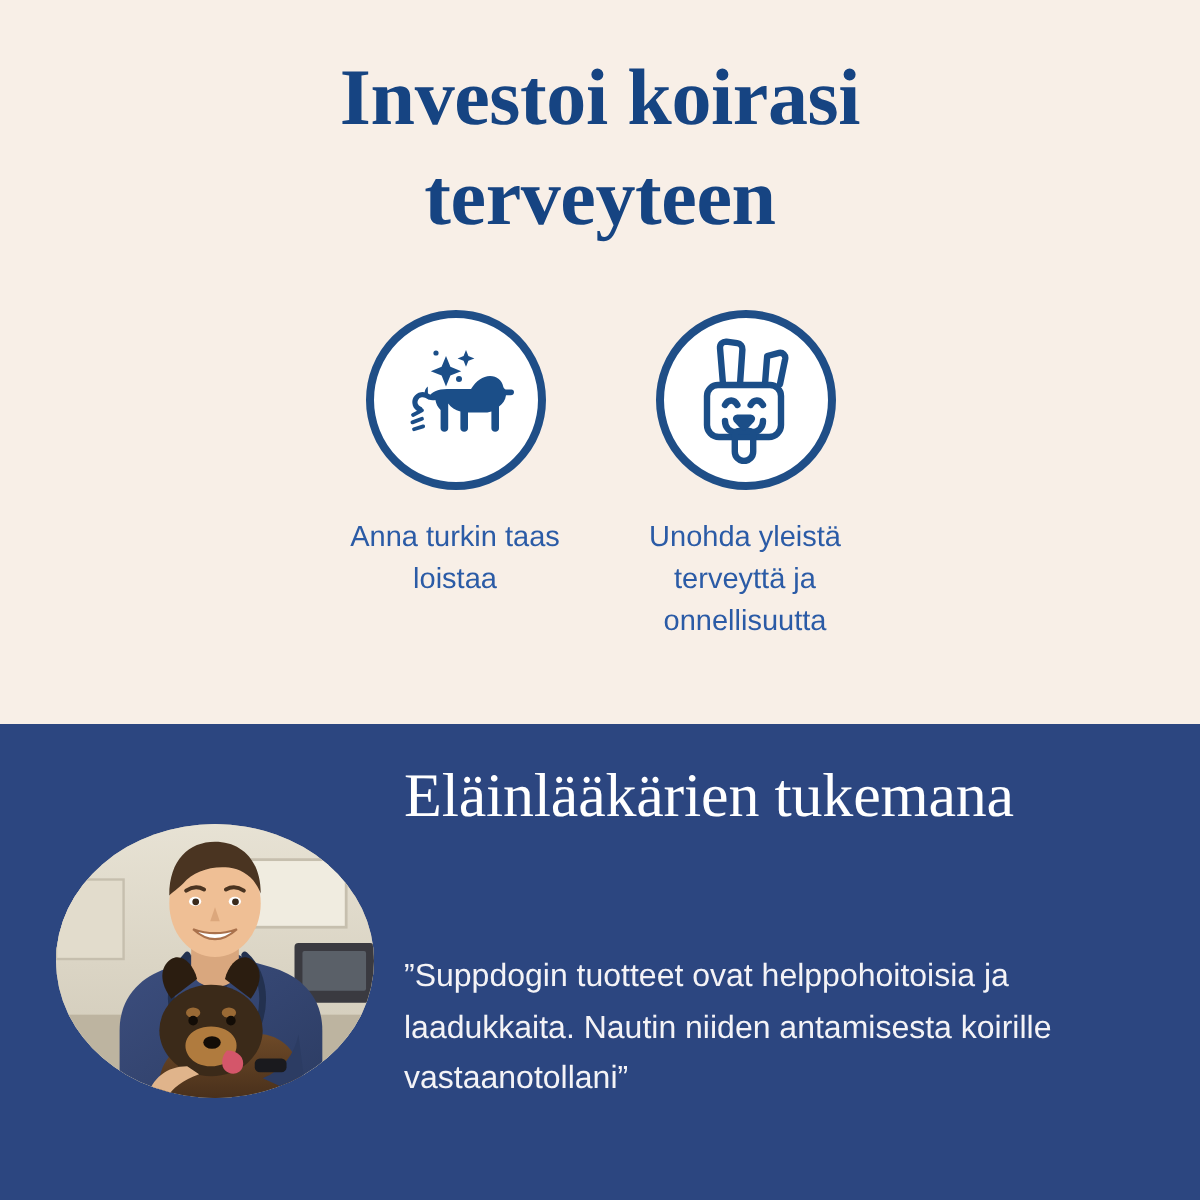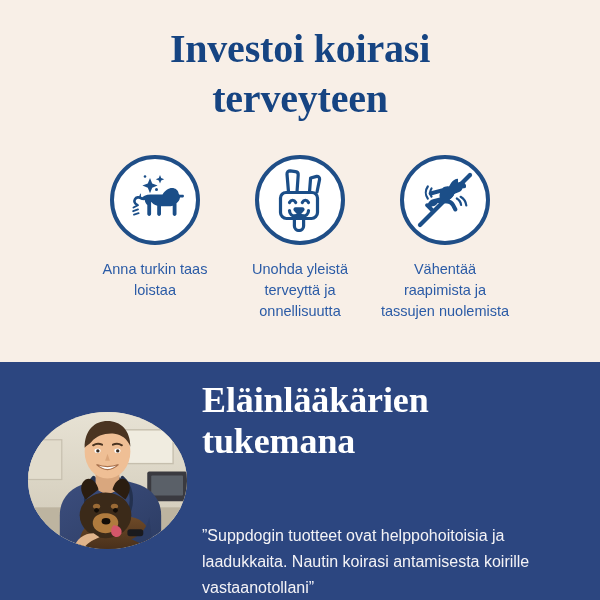--- a/index.html
+++ b/index.html
@@ -110,22 +110,22 @@
 
   .testimonial {
     position: absolute;
     left: 202px; top: 18px;
     width: 384px;
   }
 
   .testimonial-heading {
     margin: 0;
     font-family: "Liberation Serif", "DejaVu Serif", serif;
-    font-weight: bold;
-    font-size: 36px;
+    font-weight: normal;
+    font-size: 31px;
     line-height: 1.15;
     color: #FFFFFF;
     letter-spacing: -0.1px;
   }
 
   .testimonial-quote {
     margin: 0;
     padding-top: 60px;
     font-family: "Liberation Sans", sans-serif;
     font-size: 16px;
@@ -224,81 +224,20 @@
               <path d="M24.6 39.2 h6.8 a2.2 2.2 0 0 1 1.7 3.6 l-3.4 3.6 a2.2 2.2 0 0 1 -3.4 0
                        l-3.4 -3.6 a2.2 2.2 0 0 1 1.7 -3.6 Z" fill="#1B4E88"></path>
             </svg>
           </span>
         </div>
         <div class="benefit-caption">Unohda yleistä
 terveyttä ja
 onnellisuutta</div>
       </div>
 
-      <div class="benefit">
-        <div class="benefit-circle">
-          <span>
-            <svg width="68" height="68" viewBox="0 0 68 68" aria-hidden="true">
-              <g fill="#1B4E88">
-
-                <path d="M47 16.5
-                         c2.6 -1.4 5.6 -0.9 7.2 1.2
-                         c1.2 1.5 1.1 3.2 0.2 4.4
-                         l-3 0.3
-                         c-0.5 1.6 -1.7 2.9 -3.3 3.6
-                         l-5 2.1
-                         c-0.6 2.3 -2.1 4.2 -4.3 5.4
-                         l-0.4 0.2
-                         c2.4 0.6 4.3 2.1 5.4 4.2
-                         l2.4 4.5
-                         c0.5 1 0.2 2.2 -0.8 2.8
-                         c-1 0.6 -2.3 0.2 -2.8 -0.8
-                         l-2.2 -4.1
-                         c-0.9 -1.7 -2.6 -2.8 -4.5 -2.9
-                         l-9.2 -0.5
-                         c-1.1 1.7 -2.8 2.9 -4.8 3.4
-                         l-1.4 0.3
-                         l2.3 2.4
-                         c0.8 0.8 0.8 2 0 2.8
-                         c-0.8 0.8 -2.1 0.8 -2.9 0
-                         l-5.2 -5.3
-                         c-0.7 -0.7 -0.8 -1.8 -0.2 -2.6
-                         c0.6 -0.8 1.7 -1 2.5 -0.5
-                         c1 -2 2.8 -3.5 5 -4.1
-                         l6.8 -1.8
-                         c-0.5 -1.5 -0.4 -3.1 0.3 -4.5
-                         l-8.9 2.4
-                         c-1.1 0.3 -2.2 -0.3 -2.5 -1.4
-                         c-0.3 -1.1 0.3 -2.2 1.4 -2.5
-                         l12.3 -3.3
-                         c1.8 -1.6 4.2 -2.3 6.6 -1.8
-                         l2.2 -3.6
-                         c1.5 -2.4 4 -3.9 6.8 -4 Z"></path>
-
-                <path d="M34 31.5 c2.8 -1.2 5.2 -3.4 6.4 -6.1
-                         c0.4 -1 1.6 -1.5 2.6 -1
-                         c1 0.4 1.5 1.6 1 2.6
-                         c-1.6 3.6 -4.7 6.5 -8.3 8.1 Z"></path>
-
-                <g fill="none" stroke="#1B4E88" stroke-width="2.2" stroke-linecap="round">
-                  <path d="M20.5 22.5 c-1.6 2.4 -1.6 5.6 0 8.1"></path>
-                  <path d="M16.8 20.5 c-2.6 3.6 -2.6 8.6 0 12.2"></path>
-                  <path d="M45.8 32.5 c2.4 1.4 4 3.8 4.3 6.5"></path>
-                  <path d="M49.6 30.8 c3.2 1.9 5.3 5.1 5.7 8.7"></path>
-                </g>
-              </g>
-
-              <line x1="9" y1="59" x2="59" y2="9" stroke="#1B4E88" stroke-width="4.2" stroke-linecap="round"></line>
-            </svg>
-          </span>
-        </div>
-        <div class="benefit-caption">Vähentää
-raapimista ja
-tassujen nuolemista</div>
-      </div>
 
     </div>
   </section>
 
   <section class="bottom-section">
 
     <div class="vet-photo">
       <svg viewBox="0 0 160 138" preserveAspectRatio="xMidYMid slice" aria-hidden="true">
         <defs>
           <linearGradient id="wallGrad" x1="0" y1="0" x2="0" y2="1">
@@ -370,18 +309,18 @@
         <path d="M86 114 c6 0 9 4 8 8 c-1 4 -6 5 -9 2 c-2 -2 -2 -7 1 -10 Z" fill="#D4566A"></path>
 
         <path d="M104 128 c10 -4 16 -12 18 -22 l4 32 Z" fill="#2C3C63"></path>
         <rect x="100" y="118" width="16" height="7" rx="2.6" fill="#1A1A1E"></rect>
         <path d="M46 138 c2 -10 10 -16 20 -16 l6 4 c-8 3 -14 7 -16 12 Z" fill="#E0B48B"></path>
       </svg>
     </div>
 
     <div class="testimonial">
       <h2 class="testimonial-heading">Eläinlääkärien tukemana</h2>
-      <p class="testimonial-quote">”Suppdogin tuotteet ovat helppohoitoisia ja laadukkaita. Nautin koirasi antamisesta koirille vastaanotollani”</p>
+      <p class="testimonial-quote">”Suppdogin tuotteet ovat helppohoitoisia ja laadukkaita. Nautin niiden antamisesta koirille vastaanotollani”</p>
     </div>
 
   </section>
 
 </div>
 
 </body></html>

